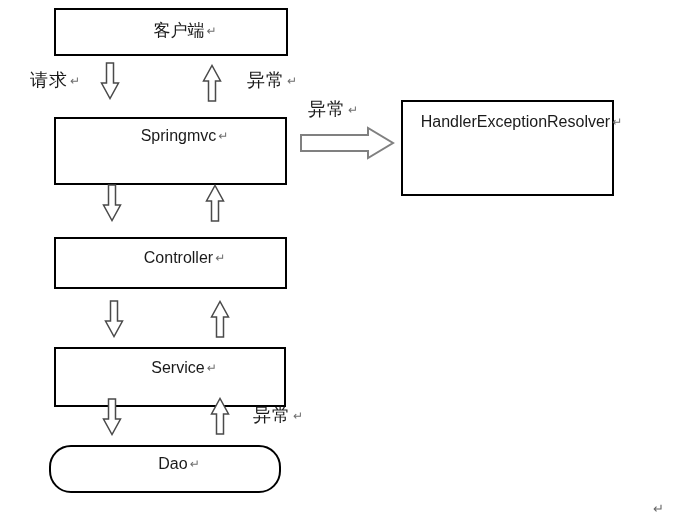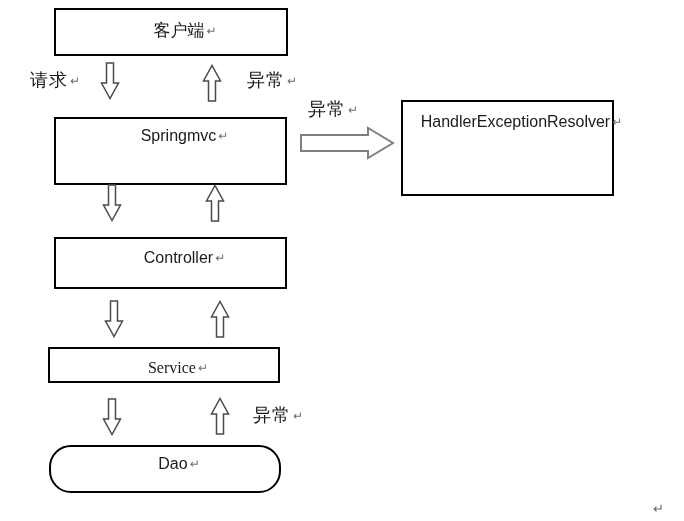--- a/index.html
+++ b/index.html
@@ -23,21 +23,21 @@
     justify-content: flex-start;
     text-align: center;
     font-size: 16px;
     line-height: 22px;
     padding-left: 28px;
   }
   .box .line { white-space: nowrap; }
   #box-client     { left: 54px;  top: 8px;   width: 234px; height: 48px; padding-top: 10px; font-size: 17px; }
   #box-dispatcher { left: 54px;  top: 117px; width: 233px; height: 68px; padding-top: 4px; line-height: 25px; }
   #box-controller { left: 54px;  top: 237px; width: 233px; height: 52px; padding-top: 8px; }
-  #box-service    { left: 48px;  top: 347px; width: 232px; height: 36px; padding-top: 8px; font-family: Liberation Serif, serif; }
+  #box-service    { left: 54px;  top: 347px; width: 232px; height: 60px; padding-top: 8px; }
   #box-dao        { left: 49px;  top: 445px; width: 232px; height: 48px; padding-top: 6px; border-radius: 22px; }
   #box-resolver   { left: 401px; top: 100px; width: 213px; height: 96px; padding-top: 7px; line-height: 26px; }
   #box-resolver .line { font-size: 16px; }
   .edge-label {
     position: absolute;
     font-size: 18px;
     letter-spacing: 1px;
     white-space: nowrap;
     color: #1a1a1a;
     text-align: center;

